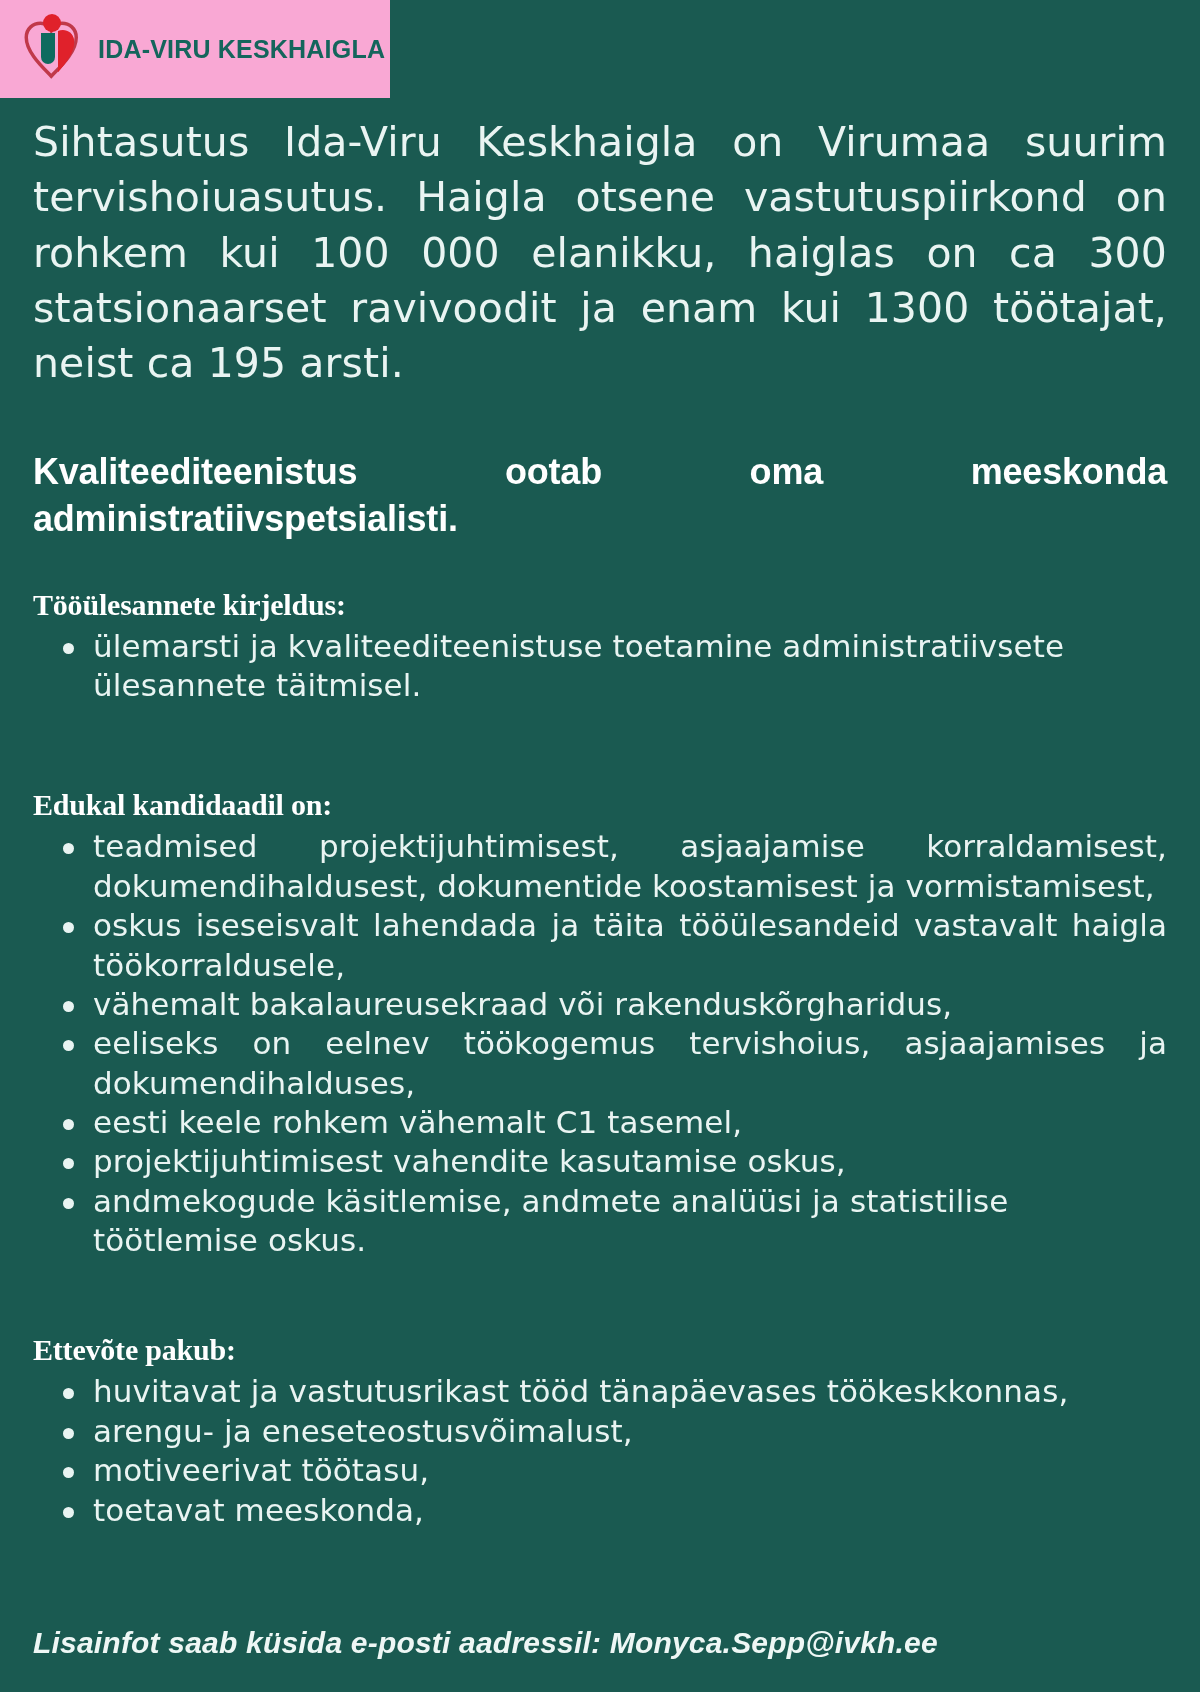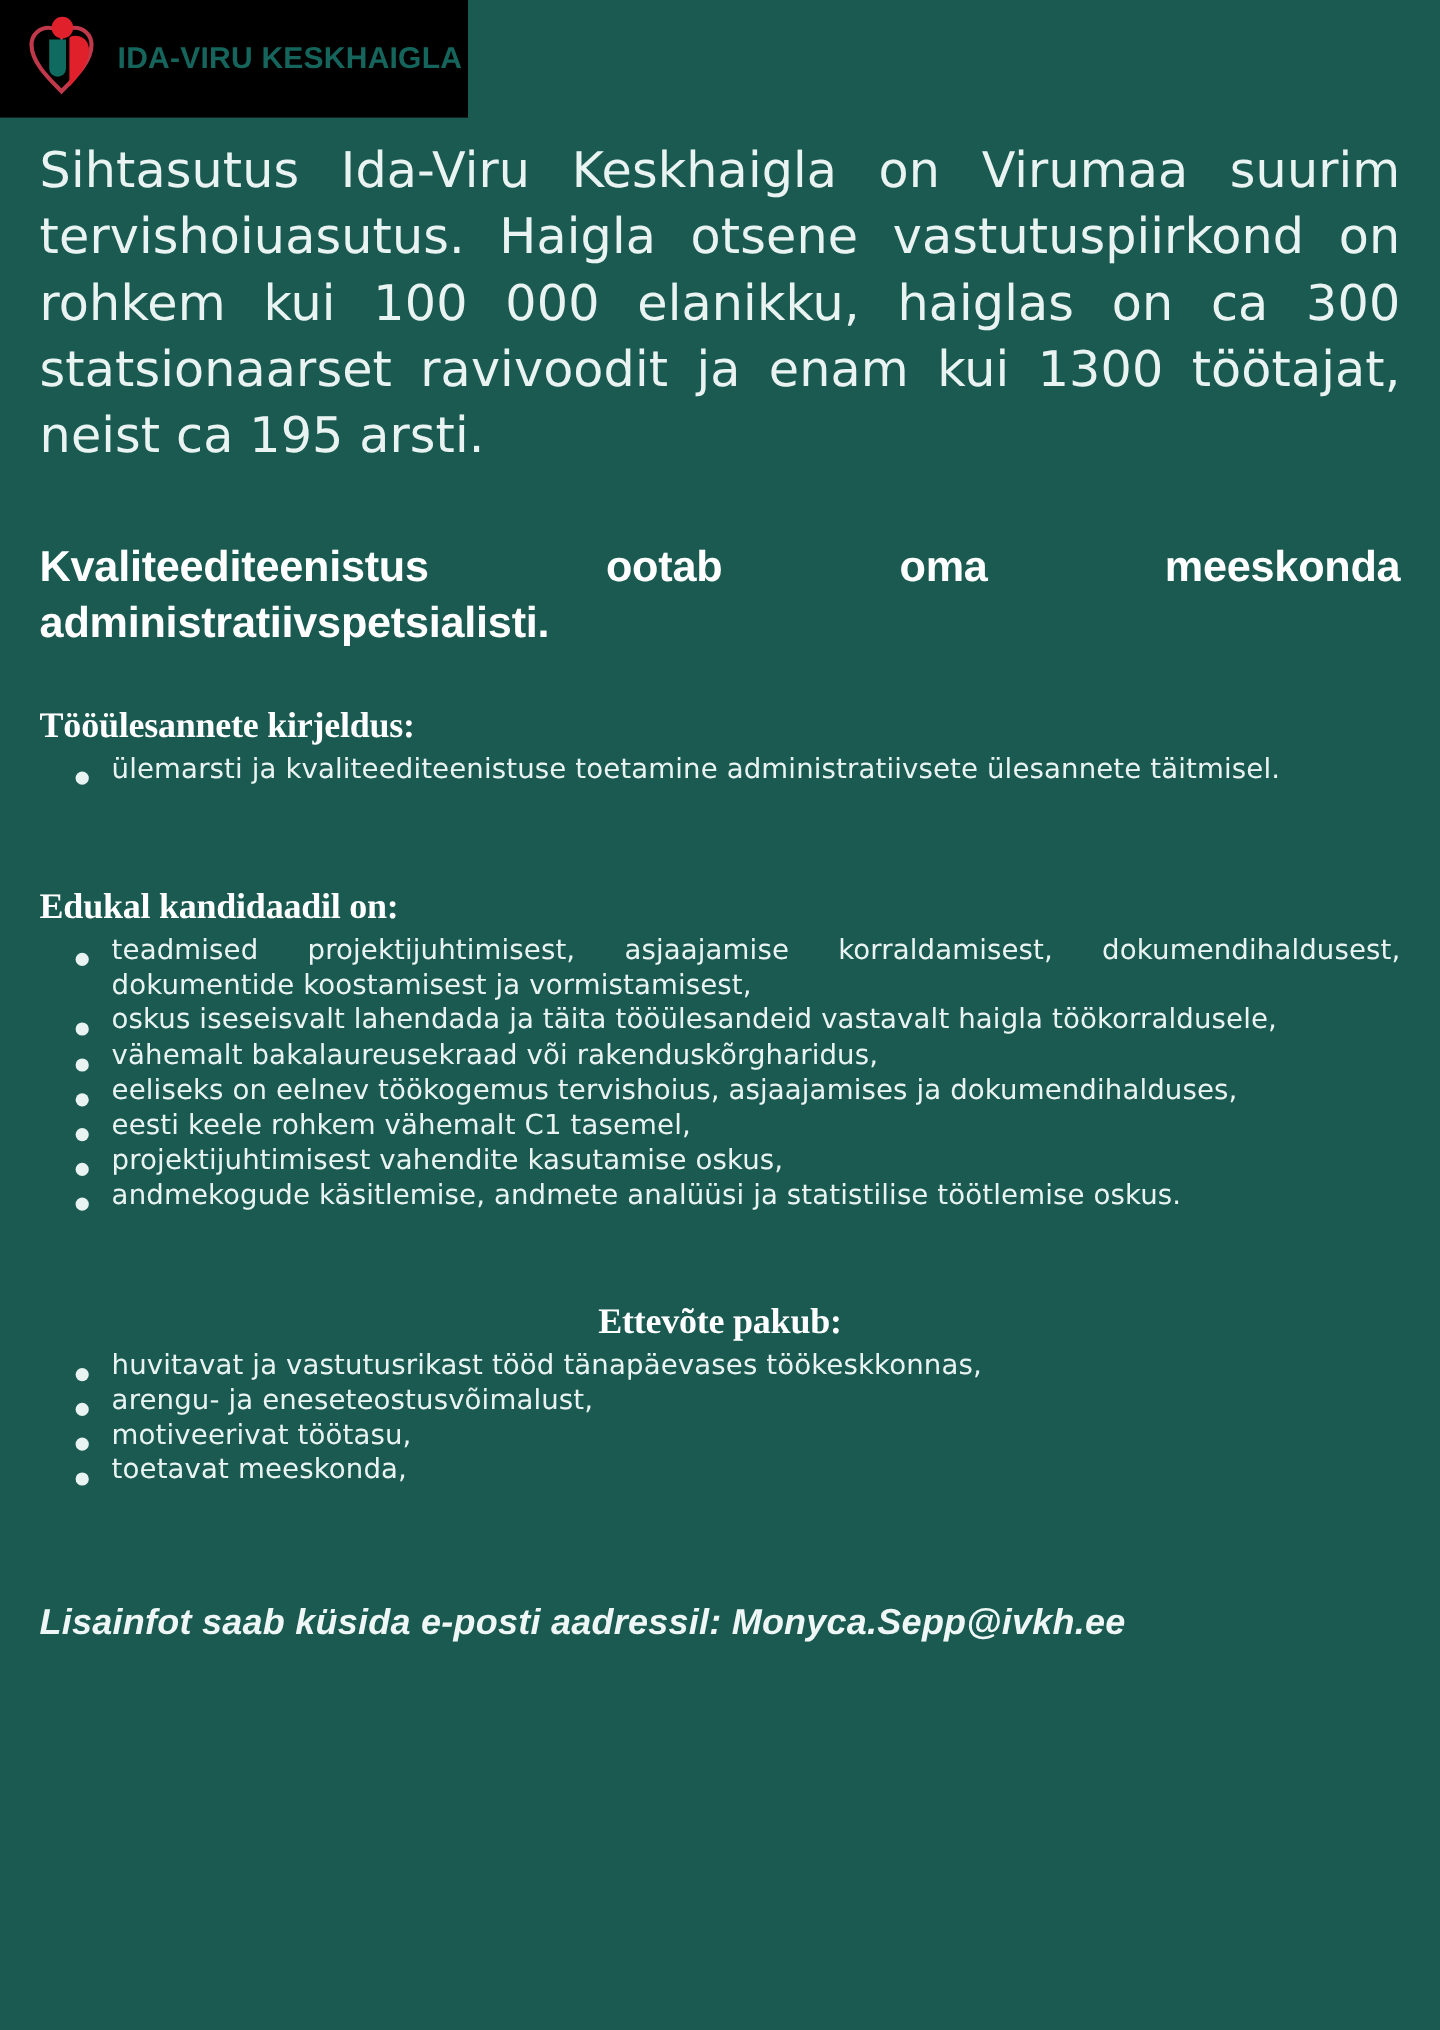--- a/index.html
+++ b/index.html
@@ -17,21 +17,21 @@
     position: relative;
   }
 
   
   .logo-band {
     position: absolute;
     left: 0;
     top: 0;
     width: 390px;
     height: 98px;
-    background: #000000;
+    background: #f9a8d4;
     display: flex;
     align-items: center;
     box-sizing: border-box;
     padding-left: 14px;
   }
   .logo-mark {
     width: 76px;
     height: 80px;
     flex: 0 0 76px;
     margin-right: 8px;
@@ -86,33 +86,33 @@
     margin: 0;
     font-family: Liberation Serif, serif;
     font-weight: bold;
     font-size: 30px;
     line-height: 1.2;
     color: #ffffff;
     letter-spacing: -0.2px;
   }
   h2.s-tasks   { padding-top: 44px; }
   h2.s-candidate { padding-top: 82px; }
-  h2.s-offers  { padding-top: 72px; text-align: center; }
+  h2.s-offers  { padding-top: 72px; }
 
   ul.bullets {
     margin: 0;
     padding: 4px 0 0 0;
     list-style: none;
   }
   ul.bullets > li {
     position: relative;
     padding-left: 60px;
     margin: 0 0 0 0;
     font-family: "DejaVu Sans", sans-serif;
-    font-size: 23px;
+    font-size: 31px;
     line-height: 1.27;
     text-align: justify;
     text-justify: inter-word;
     color: #e9f4f2;
     letter-spacing: 0.1px;
   }
   ul.bullets > li::before {
     content: "";
     position: absolute;
     left: 30px;

